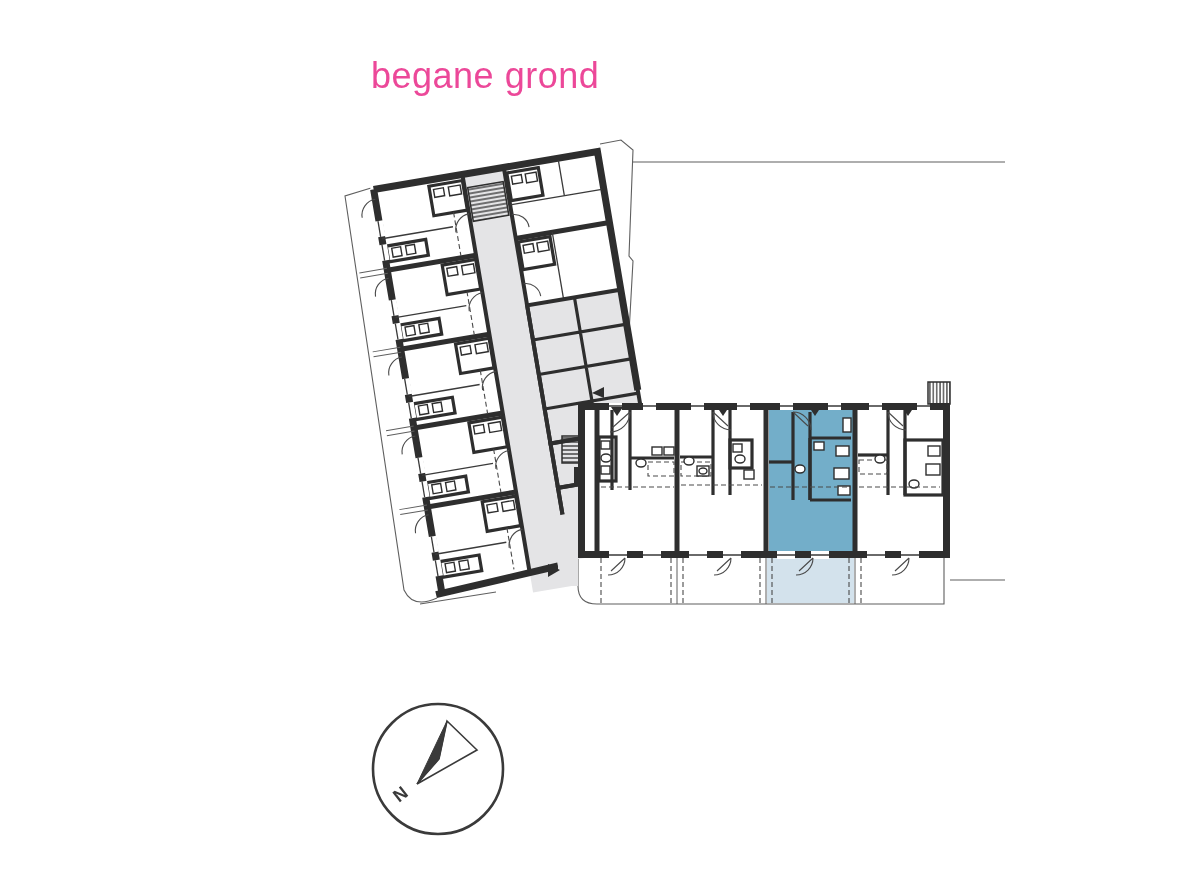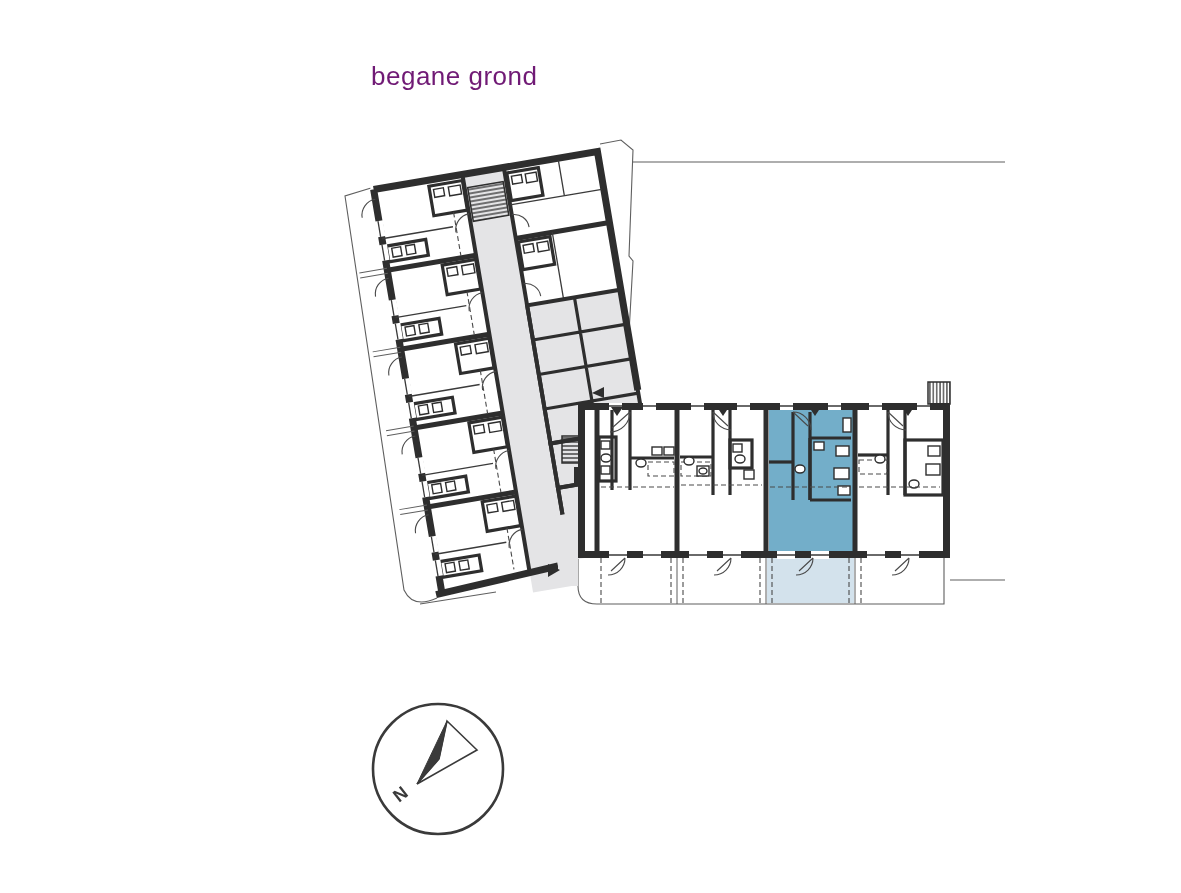--- a/index.html
+++ b/index.html
@@ -1,19 +1,19 @@
 <!DOCTYPE html>
 <html><head>
 <meta charset="utf-8">
 <style>
   html,body{margin:0;padding:0;background:#fff;}
   .canvas{position:relative;width:1181px;height:893px;background:#fff;overflow:hidden;
           font-family:"Liberation Sans",sans-serif;}
-  .floor-title{position:absolute;left:371px;top:58px;font-size:26px;line-height:36px;
-               color:#701a75;letter-spacing:.5px;font-weight:400;}
+  .floor-title{position:absolute;left:371px;top:58px;font-size:36px;line-height:36px;
+               color:#ec4899;letter-spacing:.5px;font-weight:400;}
   svg{position:absolute;left:0;top:0;}
   .wall{fill:none;stroke:#2e2e2e;stroke-width:7;stroke-linejoin:miter;}
   .w5{fill:none;stroke:#2e2e2e;stroke-width:5;}
   .w4{fill:none;stroke:#2e2e2e;stroke-width:4;}
   .w3{fill:none;stroke:#2e2e2e;stroke-width:3.2;}
   .thin{fill:none;stroke:#3a3a3a;stroke-width:1.3;}
   .hair{fill:none;stroke:#5f5f5f;stroke-width:1;}
   .dash{fill:none;stroke:#4a4a4a;stroke-width:1.1;stroke-dasharray:5 3;}
   .arc{fill:none;stroke:#4a4a4a;stroke-width:1.1;}
   .fix{fill:#ffffff;stroke:#2e2e2e;stroke-width:1.4;}

